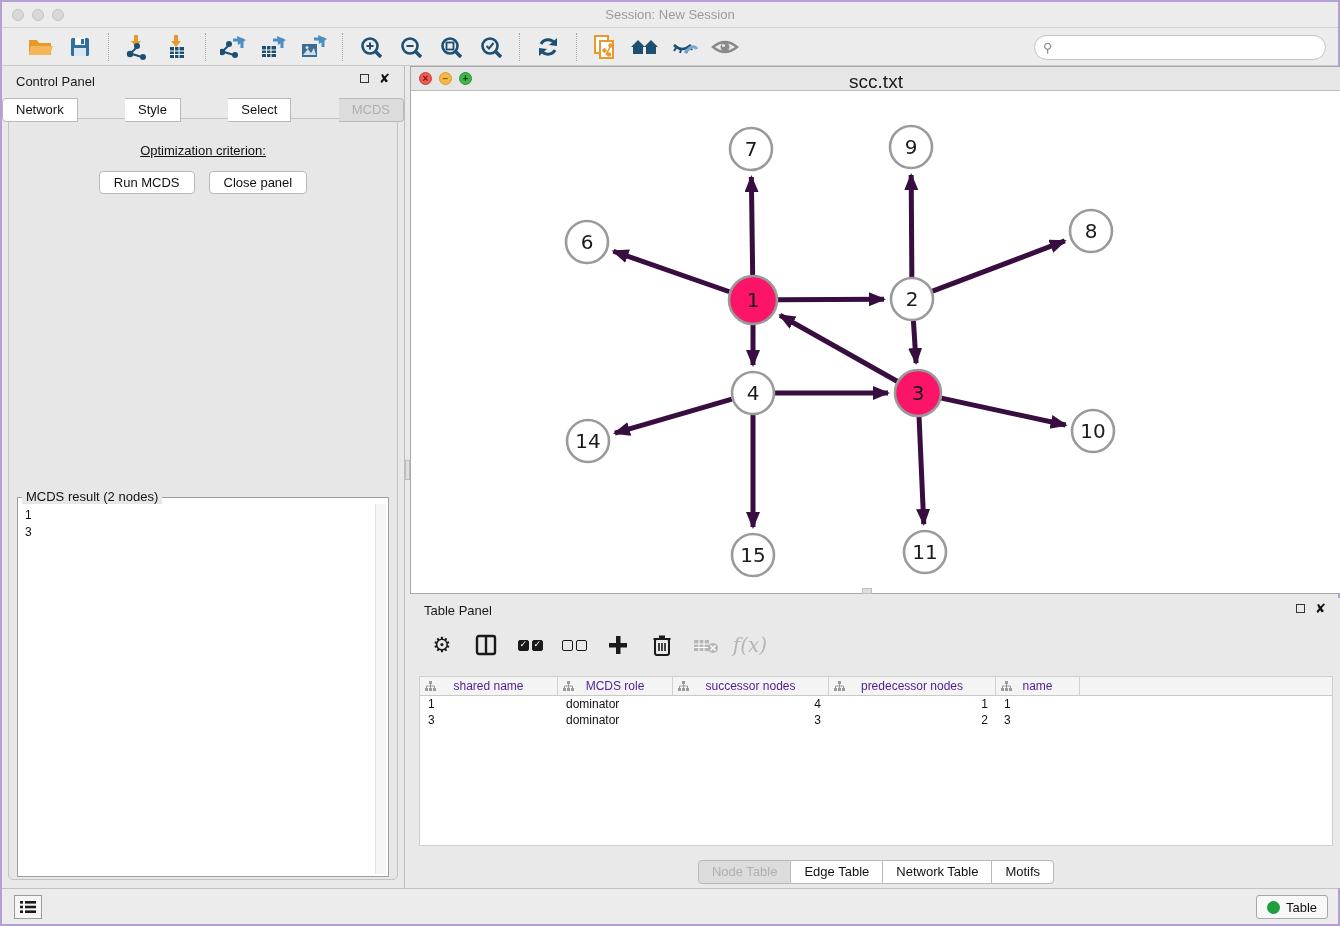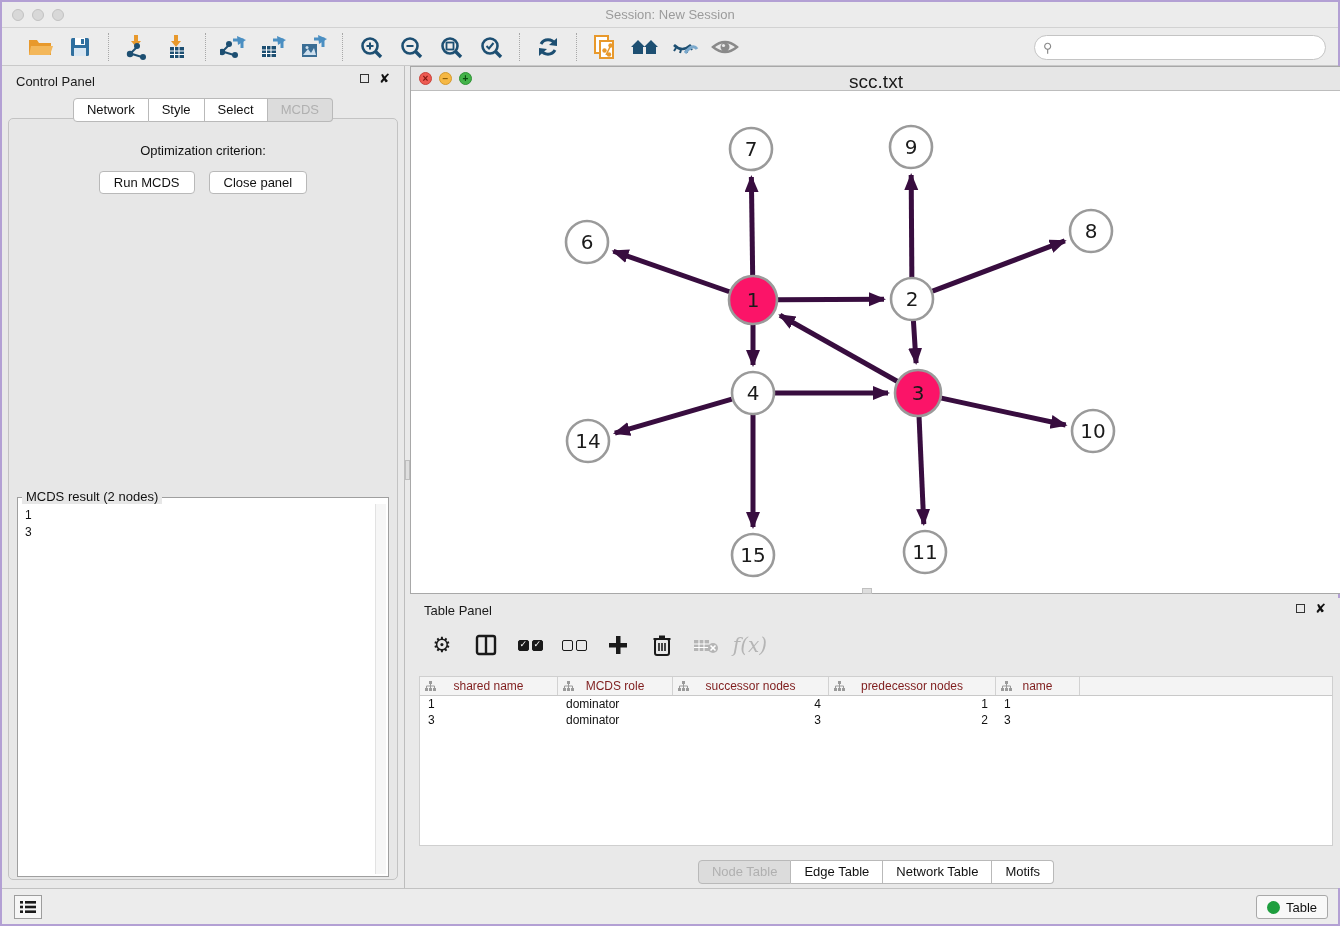--- a/index.html
+++ b/index.html
@@ -24,28 +24,28 @@
   .search-box input { border:none; outline:none; flex:1; font-size:12px; background:transparent; margin-left:4px; }
 
   
   .control-panel { position:absolute; left:0; top:64px; width:402px; height:822px; background:#e9e9e9; }
   .panel-head { position:absolute; left:0; top:0; width:100%; height:30px; }
   .panel-head .pt { position:absolute; left:14px; top:8px; font-size:13px; color:#1a1a1a; }
   .panel-icons { position:absolute; right:14px; top:8px; display:flex; gap:10px; align-items:center; }
   .float-box { width:9px; height:9px; border:1.5px solid #333; display:inline-block; }
   .close-x { font-size:13px; font-weight:bold; color:#111; line-height:9px; }
 
-  .cp-tabs { position:absolute; left:0; top:32px; width:100%; display:flex; justify-content:center; z-index:3; }
+  .cp-tabs { position:absolute; left:0; top:32px; width:100%; display:flex; justify-content:space-between; z-index:3; }
   .tab { font-size:13px; padding:3px 13px 4px; background:#fff; border:1px solid #b9b9b9; border-left:none; color:#111; cursor:default; }
   .tab:first-child { border-left:1px solid #b9b9b9; border-radius:4px 0 0 4px; }
   .tab:last-child { border-radius:0 4px 4px 0; }
   .tab.active { background:#dcdcdc; color:#b0b0b0; }
 
   .cp-body { position:absolute; left:6px; top:52px; width:390px; height:762px; background:#e7e7e7; border:1px solid #c3c3c3; border-radius:5px; }
-  .opt-label { margin-top:24px; text-align:center; font-size:13px; color:#111; }
+  .opt-label { margin-top:24px; text-align:center; font-size:13px; color:#111;text-decoration:underline; }
   .select { position:relative; margin:9px auto 0; width:312px; height:23px; background:#fff; border:1px solid #b9b9b9; border-radius:4px; font-size:13px; color:#111; display:flex; align-items:center; padding-left:10px; }
   .select .chevrons { position:absolute; right:7px; top:3px; display:flex; flex-direction:column; gap:2px; }
   .chev-up { width:0; height:0; border-left:4px solid transparent; border-right:4px solid transparent; border-bottom:5px solid #555; }
   .chev-dn { width:0; height:0; border-left:4px solid transparent; border-right:4px solid transparent; border-top:5px solid #555; }
   .btn-row { margin-top:13px; display:flex; justify-content:center; gap:14px; }
   .btn { font-size:13px; color:#111; background:#fff; border:1px solid #b9b9b9; border-radius:4px; padding:3px 14px; height:23px; cursor:default; }
 
   .mcds-fieldset { position:absolute; left:8px; top:378px; width:372px; height:380px; border:1px solid #9f9f9f; background:#fff; }
   .mcds-legend { position:absolute; left:4px; top:-9px; background:#e7e7e7; padding:0 4px; font-size:13px; color:#111; }
   .mcds-text { position:absolute; left:2px; top:6px; right:14px; bottom:2px; background:#fff; font-size:12px; color:#111; padding:3px 5px; line-height:17px; white-space:pre; }
@@ -71,21 +71,21 @@
   .table-panel { position:absolute; left:408px; top:596px; width:932px; height:290px; background:#e9e9e9; }
   .tp-head .pt { position:absolute; left:14px; top:5px; font-size:13px; color:#1a1a1a; }
   .tp-icons { position:absolute; right:16px; top:6px; display:flex; gap:10px; align-items:center; }
   .tp-toolbar { position:absolute; left:10px; top:28px; height:38px; display:flex; align-items:center; gap:16px; padding-left:8px; }
   .tp-btn { width:28px; height:28px; display:flex; align-items:center; justify-content:center; cursor:default; }
   .fx { font-family:"DejaVu Serif","Liberation Serif",serif; font-style:italic; font-size:20px; color:#b5b5b5; }
   .gear-glyph { font-size:21px; color:#1a1a1a; font-family:"DejaVu Sans",sans-serif; }
 
   .tp-table { position:absolute; left:9px; top:78px; width:914px; height:170px; background:#fff; border:1px solid #cfcfcf; overflow:hidden; }
   .thead { display:flex; height:19px; background:#f4f4f4; border-bottom:1px solid #c9c9c9; }
-  .th { position:relative; border-right:1px solid #d2d2d2; font-size:12px; color:#7f1d1d; display:flex; align-items:center; justify-content:center; }
+  .th { position:relative; border-right:1px solid #d2d2d2; font-size:12px; color:#4c1d95; display:flex; align-items:center; justify-content:center; }
   .th .colicon { position:absolute; left:5px; top:4px; }
   .trow { display:flex; height:16px; font-size:12px; color:#111; }
   .td { padding:1px 8px 0 8px; overflow:hidden; white-space:nowrap; }
 
   .tp-tabs { position:absolute; left:0; bottom:4px; width:100%; display:flex; justify-content:center; }
 
   
   .statusbar { position:absolute; left:0; bottom:0; width:100%; height:36px; background:#ececec; border-top:1px solid #c2c2c2; }
   .status-left-btn { position:absolute; left:12px; top:6px; width:28px; height:24px; background:#f6f6f6; border:1px solid #9d9d9d; display:flex; align-items:center; justify-content:center; }
   .memory-btn { position:absolute; right:10px; top:6px; height:24px; background:#f8f8f8; border:1px solid #a8a8a8; border-radius:3px; display:flex; align-items:center; gap:6px; padding:0 10px; font-size:13px; color:#111; }

